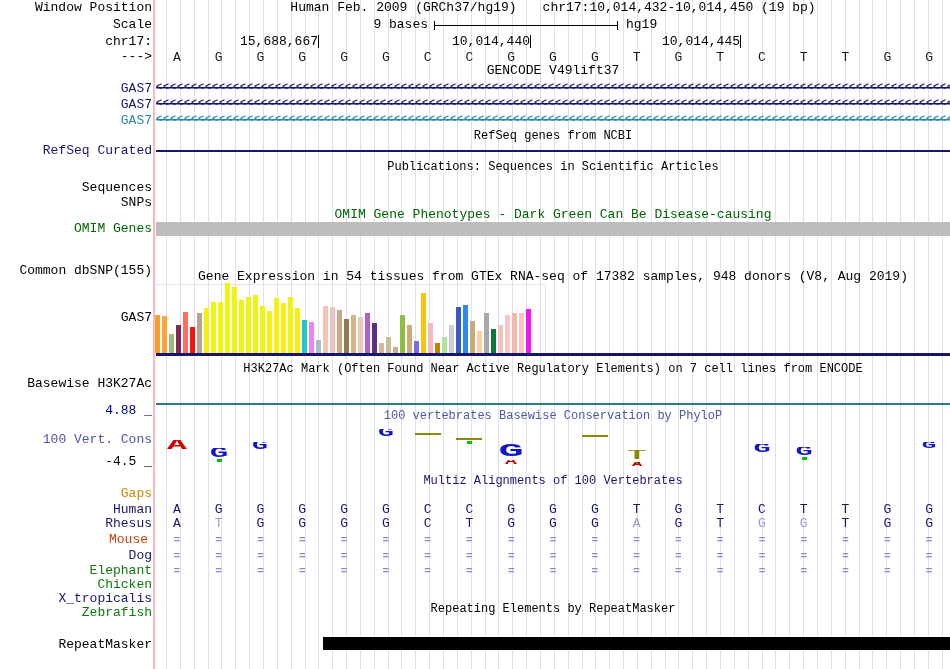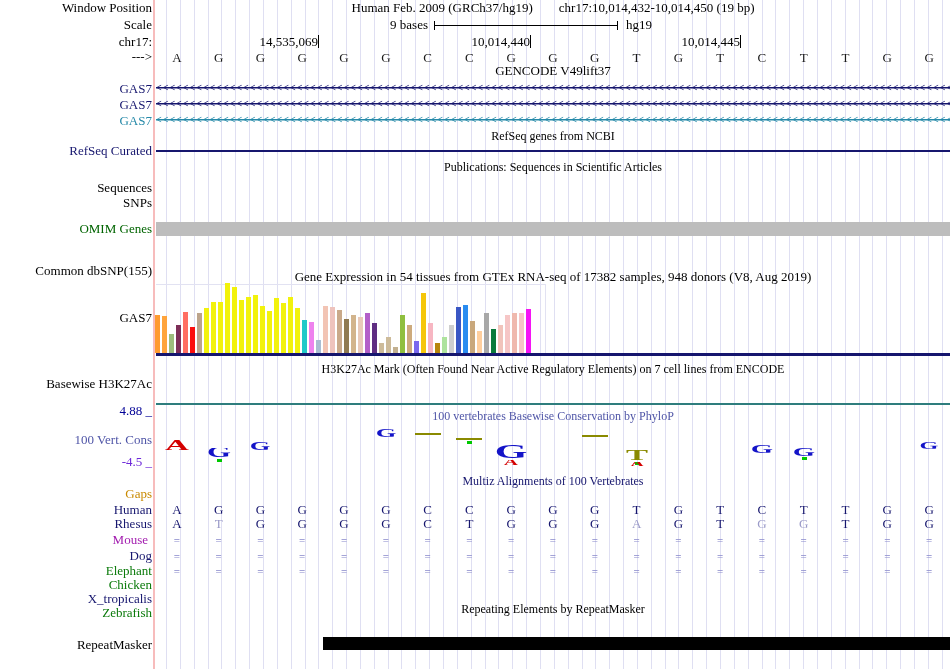--- a/index.html
+++ b/index.html
@@ -1,17 +1,17 @@
 <!DOCTYPE html>
 <html><head>
 <meta charset="utf-8">
 <style>
   html,body{margin:0;padding:0;background:#fff;}
   #screen{position:relative;width:950px;height:669px;background:#fff;overflow:hidden;
-          font-family:Liberation Serif, serif;color:#000;}
+          font-family:Liberation Mono, monospace;color:#000;}
   .grid{position:absolute;left:166px;top:0;width:784px;height:669px;
         background-image:repeating-linear-gradient(to right,#dfdff2 0,#dfdff2 1px,transparent 1px,transparent 13.85px);}
   .pink{position:absolute;left:153px;top:0;width:2px;height:669px;background:#f7bcbc;}
   .ll{position:absolute;left:0;width:152px;text-align:right;font-size:13px;line-height:14px;white-space:nowrap;}
   .ct{position:absolute;left:156px;width:794px;text-align:center;font-size:12px;line-height:13px;white-space:nowrap;}
   .big{font-size:13px;}
   .hline{position:absolute;}
   .navy{color:#16166e;}
   .green{color:#006400;}
   .slate{color:#4f55a7;}
@@ -30,21 +30,21 @@
 
   <div class="ll" style="top:18px">Scale</div>
   <div class="abs nowrap" style="top:18px;left:330px;width:98px;text-align:right;font-size:13px;line-height:14px">9 bases</div>
   <div class="abs" style="top:21px;left:434px;width:182px;height:9px;border-left:1px solid #000;border-right:1px solid #000">
       <div style="height:4px;border-bottom:1px solid #000"></div>
     </div>
   <div class="abs nowrap" style="top:18px;left:626px;font-size:13px;line-height:14px">hg19</div>
 
   <div class="ll" style="top:35px">chr17:</div>
   <div id="ruler-marks">
-      <div style="position: absolute; left: 228px; top: 35px; width: 90px; text-align: right; font-size: 13px; line-height: 13px; height: 13px; border-right: 1px solid rgb(0, 0, 0); white-space: nowrap;">14,535,069</div>
+      <div style="position: absolute; left: 228px; top: 35px; width: 90px; text-align: right; font-size: 13px; line-height: 13px; height: 13px; border-right: 1px solid rgb(0, 0, 0); white-space: nowrap;">15,688,667</div>
       <div style="position: absolute; left: 440px; top: 35px; width: 90px; text-align: right; font-size: 13px; line-height: 13px; height: 13px; border-right: 1px solid rgb(0, 0, 0); white-space: nowrap;">10,014,440</div>
       <div style="position: absolute; left: 650px; top: 35px; width: 90px; text-align: right; font-size: 13px; line-height: 13px; height: 13px; border-right: 1px solid rgb(0, 0, 0); white-space: nowrap;">10,014,445</div>
     </div>
 
   <div class="ll" style="top:50px">---&gt;</div>
   <div id="base-row">
       <div style="position: absolute; left: 161.895px; top: 50px; width: 30px; text-align: center; font-size: 13px; color: rgb(26, 26, 26);">A</div>
       <div style="position: absolute; left: 203.684px; top: 50px; width: 30px; text-align: center; font-size: 13px; color: rgb(26, 26, 26);">G</div>
       <div style="position: absolute; left: 245.474px; top: 50px; width: 30px; text-align: center; font-size: 13px; color: rgb(26, 26, 26);">G</div>
       <div style="position: absolute; left: 287.263px; top: 50px; width: 30px; text-align: center; font-size: 13px; color: rgb(26, 26, 26);">G</div>
@@ -76,20 +76,21 @@
     </div>
 
   <div class="ct" style="top:130px">RefSeq genes from NCBI</div>
   <div class="ll navy" style="top:144px">RefSeq Curated</div>
   <div class="hline" style="top:150px;left:156px;width:794px;height:2px;background:#16166e"></div>
 
   <div class="ct" style="top:161px">Publications: Sequences in Scientific Articles</div>
   <div class="ll" style="top:181px">Sequences</div>
   <div class="ll" style="top:196px">SNPs</div>
 
+  <div class="ct big green" style="top:208px">OMIM Gene Phenotypes - Dark Green Can Be Disease-causing</div>
   <div class="ll green" style="top:222px">OMIM Genes</div>
   <div class="hline" style="top:222px;left:156px;width:794px;height:14px;background:#bdbdbd"></div>
 
   <div class="ll" style="top:264px">Common dbSNP(155)</div>
 
   <div class="ct big" style="top:270px">Gene Expression in 54 tissues from GTEx RNA-seq of 17382 samples, 948 donors (V8, Aug 2019)</div>
   <div class="ll" style="top:311px">GAS7</div>
   <div class="hline" style="top:284px;left:156px;width:389px;height:69px;border-top:1px solid #e2e2f2;border-right:1px solid #e2e2f2"></div>
   <div id="gtex-bars">
       <div style="position: absolute; left: 155px; top: 315px; width: 5px; height: 38px; background: rgb(255, 155, 47);"></div>
@@ -149,21 +150,21 @@
     </div>
   <div class="hline" style="top:353px;left:156px;width:794px;height:3px;background:#16166e"></div>
 
   <div class="ct" style="top:363px">H3K27Ac Mark (Often Found Near Active Regulatory Elements) on 7 cell lines from ENCODE</div>
   <div class="ll" style="top:377px">Basewise H3K27Ac</div>
   <div class="hline" style="top:403px;left:156px;width:794px;height:2px;background:#2e7d7d"></div>
 
   <div class="ll" style="top:404px;color:#000096">4.88 _</div>
   <div class="ct slate" style="top:410px">100 vertebrates Basewise Conservation by PhyloP</div>
   <div class="ll slate" style="top:433px">100 Vert. Cons</div>
-  <div class="ll" style="top:455px;color:#6d28d9">-4.5 _</div>
+  <div class="ll" style="top:455px;color:#000000">-4.5 _</div>
   <div id="cons-logo">
       <div style="position: absolute; left: 159.895px; top: 440px; width: 34px; height: 11px; overflow: hidden; text-align: center; font-weight: bold; color: rgb(212, 0, 0); font-size: 15px; line-height: 11px; transform: scaleX(2.2);">A</div>
       <div style="position: absolute; left: 201.684px; top: 448px; width: 34px; height: 10px; overflow: hidden; text-align: center; font-weight: bold; color: rgb(20, 20, 200); font-size: 14px; line-height: 10px; transform: scaleX(2.2);">G</div>
       <div style="position: absolute; left: 216.684px; top: 459px; width: 5px; height: 3px; background: rgb(0, 200, 0);"></div>
       <div style="position: absolute; left: 243.474px; top: 442px; width: 34px; height: 8px; overflow: hidden; text-align: center; font-weight: bold; color: rgb(20, 20, 200); font-size: 12px; line-height: 8px; transform: scaleX(2.2);">G</div>
       <div style="position: absolute; left: 368.842px; top: 429px; width: 34px; height: 8px; overflow: hidden; text-align: center; font-weight: bold; color: rgb(20, 20, 200); font-size: 12px; line-height: 8px; transform: scaleX(2.2);">G</div>
       <div style="position: absolute; left: 414.632px; top: 433px; width: 26px; height: 2px; background: rgb(138, 138, 0);"></div>
       <div style="position: absolute; left: 456.421px; top: 438px; width: 26px; height: 2px; background: rgb(138, 138, 0);"></div>
       <div style="position: absolute; left: 467.421px; top: 441px; width: 5px; height: 3px; background: rgb(0, 200, 0);"></div>
       <div style="position: absolute; left: 494.211px; top: 444px; width: 34px; height: 15px; overflow: hidden; text-align: center; font-weight: bold; color: rgb(20, 20, 200); font-size: 19px; line-height: 15px; transform: scaleX(2.2);">G</div>
@@ -214,21 +215,21 @@
       <div style="position: absolute; left: 538px; top: 517px; width: 30px; text-align: center; font-size: 13px; line-height: 14px; color: rgb(22, 22, 110);">G</div>
       <div style="position: absolute; left: 579.789px; top: 517px; width: 30px; text-align: center; font-size: 13px; line-height: 14px; color: rgb(22, 22, 110);">G</div>
       <div style="position: absolute; left: 621.579px; top: 517px; width: 30px; text-align: center; font-size: 13px; line-height: 14px; color: rgb(154, 154, 200);">A</div>
       <div style="position: absolute; left: 663.368px; top: 517px; width: 30px; text-align: center; font-size: 13px; line-height: 14px; color: rgb(22, 22, 110);">G</div>
       <div style="position: absolute; left: 705.158px; top: 517px; width: 30px; text-align: center; font-size: 13px; line-height: 14px; color: rgb(22, 22, 110);">T</div>
       <div style="position: absolute; left: 746.947px; top: 517px; width: 30px; text-align: center; font-size: 13px; line-height: 14px; color: rgb(154, 154, 200);">G</div>
       <div style="position: absolute; left: 788.737px; top: 517px; width: 30px; text-align: center; font-size: 13px; line-height: 14px; color: rgb(154, 154, 200);">G</div>
       <div style="position: absolute; left: 830.526px; top: 517px; width: 30px; text-align: center; font-size: 13px; line-height: 14px; color: rgb(22, 22, 110);">T</div>
       <div style="position: absolute; left: 872.316px; top: 517px; width: 30px; text-align: center; font-size: 13px; line-height: 14px; color: rgb(22, 22, 110);">G</div>
       <div style="position: absolute; left: 914.105px; top: 517px; width: 30px; text-align: center; font-size: 13px; line-height: 14px; color: rgb(22, 22, 110);">G</div>
-      <div style="position: absolute; left: 0px; top: 533px; width: 148px; text-align: right; font-size: 13px; line-height: 14px; color: #a21caf;">Mouse</div>
+      <div style="position: absolute; left: 0px; top: 533px; width: 148px; text-align: right; font-size: 13px; line-height: 14px; color: #c2410c;">Mouse</div>
       <div style="position: absolute; left: 161.895px; top: 533px; width: 30px; text-align: center; font-size: 11px; line-height: 14px; font-weight: bold; color: rgb(138, 138, 203);">=</div>
       <div style="position: absolute; left: 203.684px; top: 533px; width: 30px; text-align: center; font-size: 11px; line-height: 14px; font-weight: bold; color: rgb(138, 138, 203);">=</div>
       <div style="position: absolute; left: 245.474px; top: 533px; width: 30px; text-align: center; font-size: 11px; line-height: 14px; font-weight: bold; color: rgb(138, 138, 203);">=</div>
       <div style="position: absolute; left: 287.263px; top: 533px; width: 30px; text-align: center; font-size: 11px; line-height: 14px; font-weight: bold; color: rgb(138, 138, 203);">=</div>
       <div style="position: absolute; left: 329.053px; top: 533px; width: 30px; text-align: center; font-size: 11px; line-height: 14px; font-weight: bold; color: rgb(138, 138, 203);">=</div>
       <div style="position: absolute; left: 370.842px; top: 533px; width: 30px; text-align: center; font-size: 11px; line-height: 14px; font-weight: bold; color: rgb(138, 138, 203);">=</div>
       <div style="position: absolute; left: 412.632px; top: 533px; width: 30px; text-align: center; font-size: 11px; line-height: 14px; font-weight: bold; color: rgb(138, 138, 203);">=</div>
       <div style="position: absolute; left: 454.421px; top: 533px; width: 30px; text-align: center; font-size: 11px; line-height: 14px; font-weight: bold; color: rgb(138, 138, 203);">=</div>
       <div style="position: absolute; left: 496.211px; top: 533px; width: 30px; text-align: center; font-size: 11px; line-height: 14px; font-weight: bold; color: rgb(138, 138, 203);">=</div>
       <div style="position: absolute; left: 538px; top: 533px; width: 30px; text-align: center; font-size: 11px; line-height: 14px; font-weight: bold; color: rgb(138, 138, 203);">=</div>

